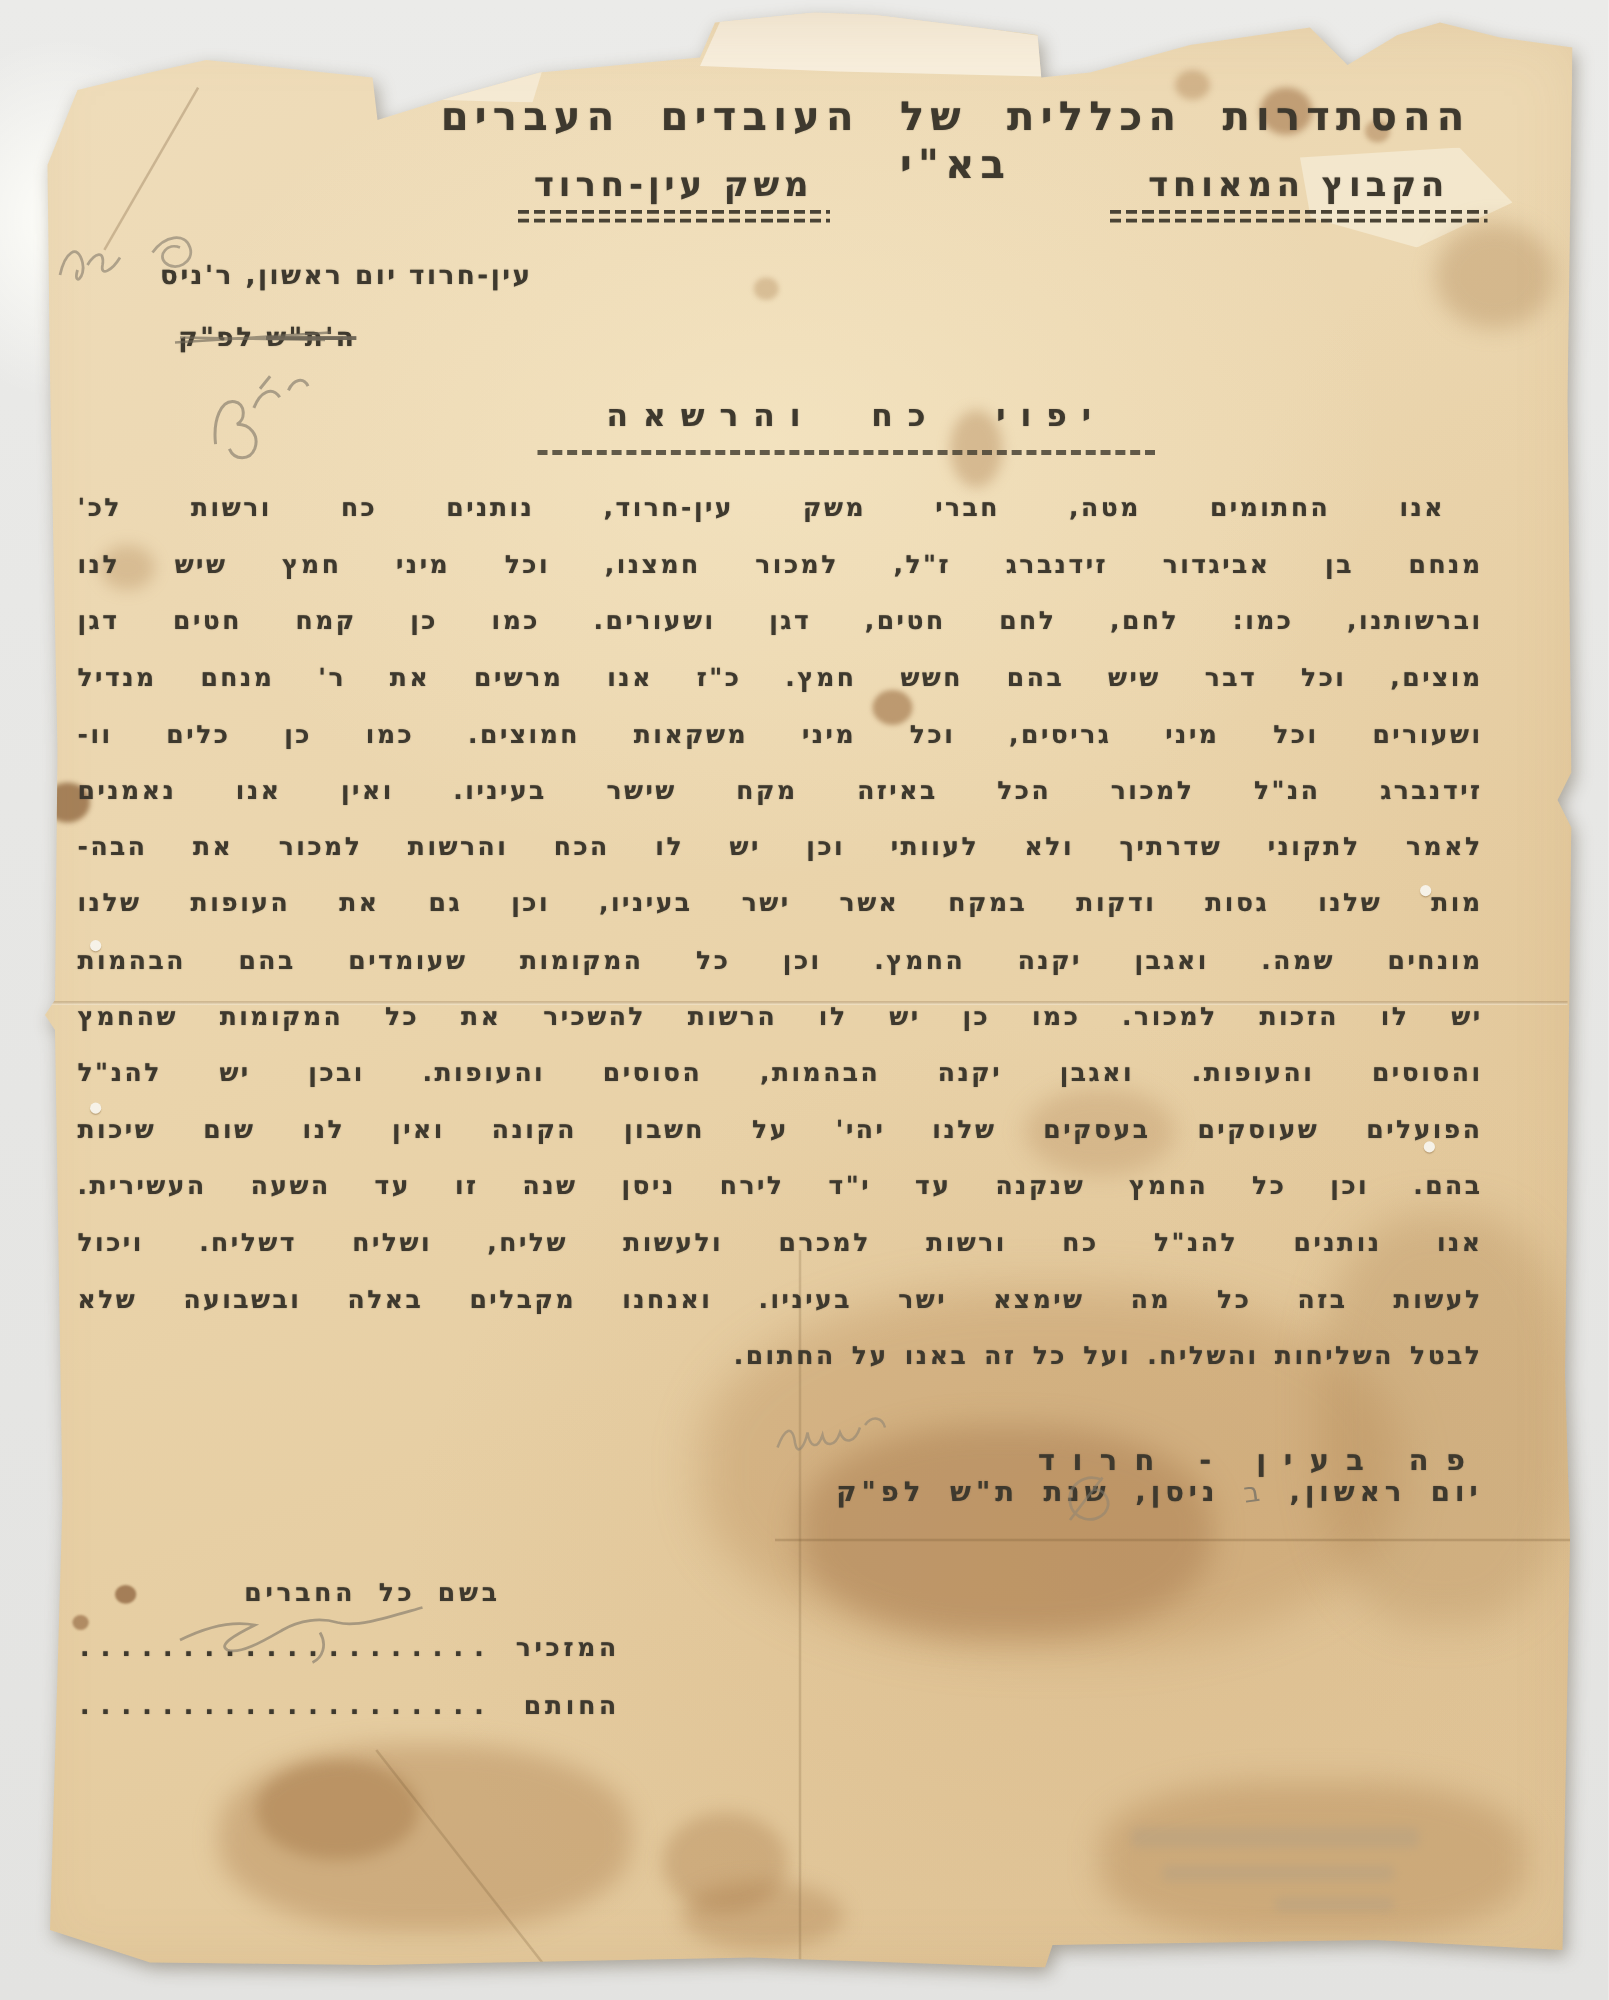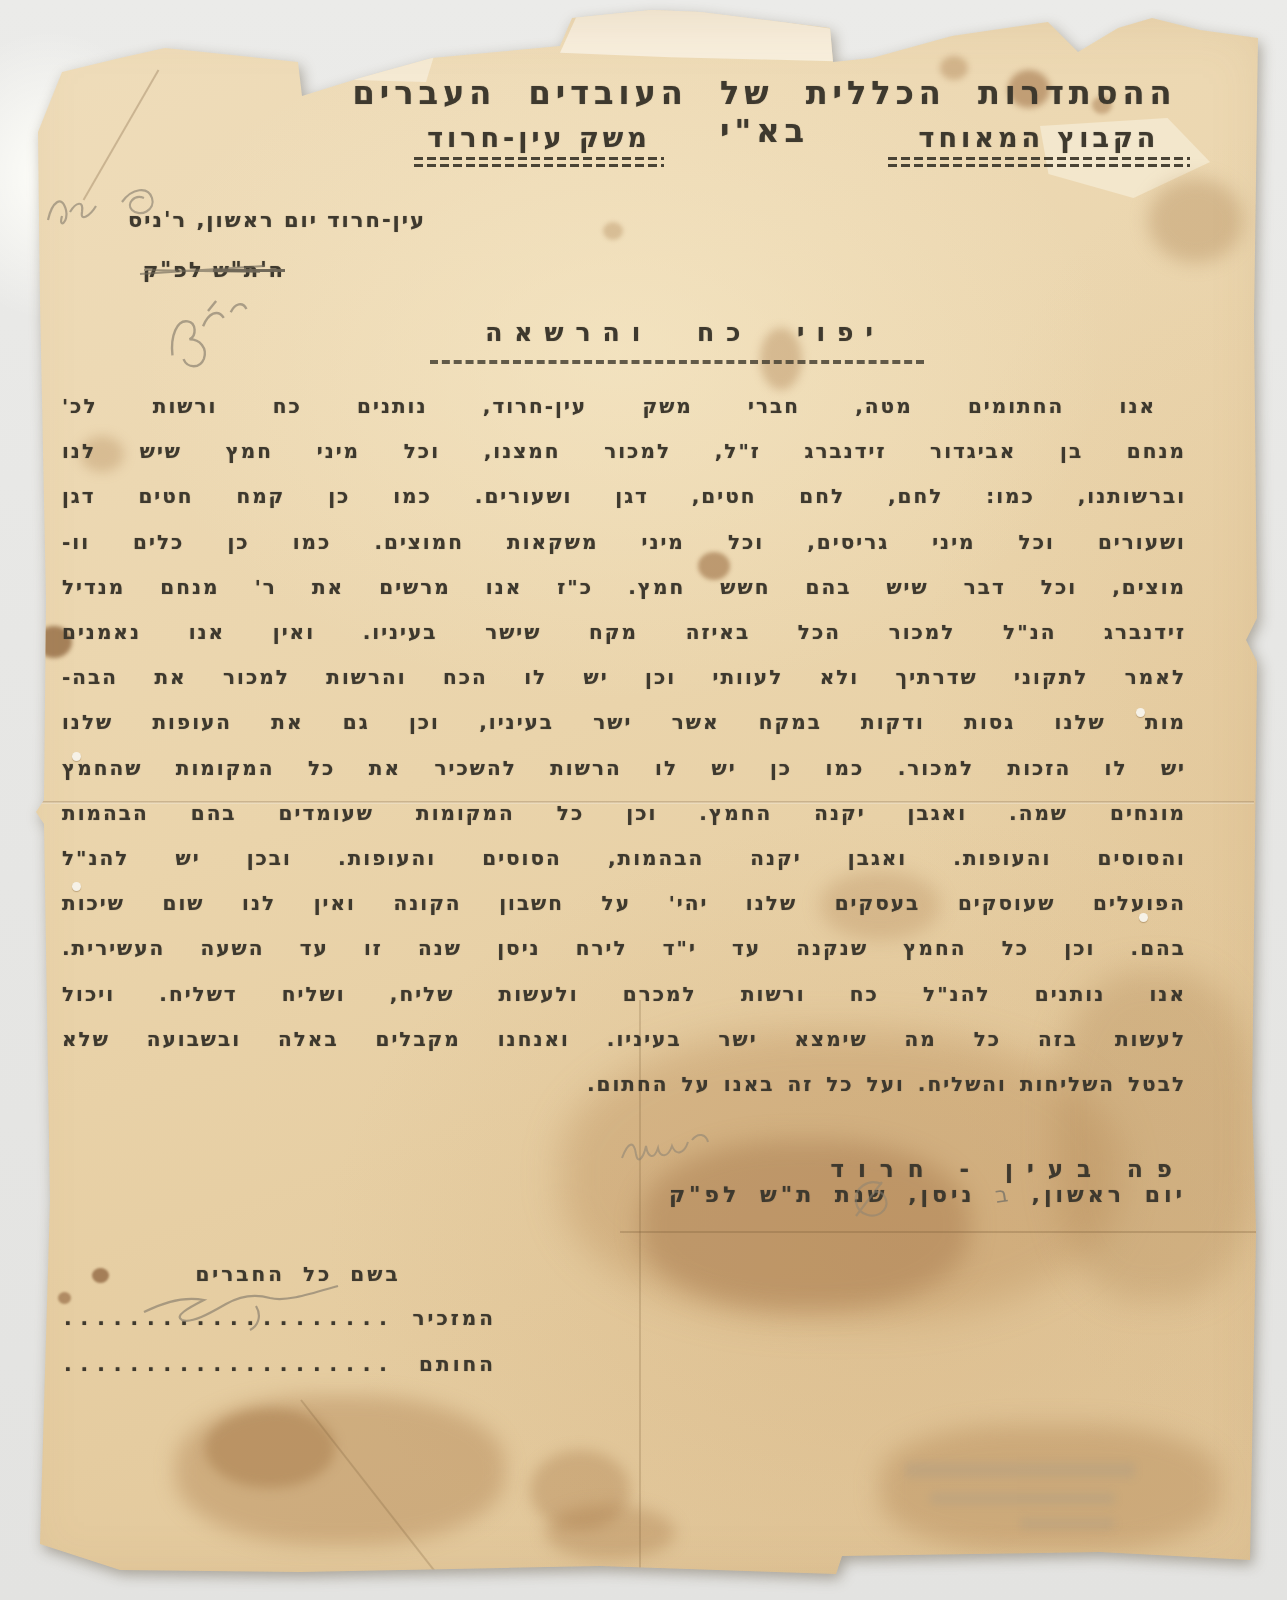--- a/index.html
+++ b/index.html
@@ -35,21 +35,21 @@
   .pinhole{position:absolute;width:9px;height:9px;border-radius:50%;background:#f6f2e8;
     box-shadow:0 1px 1px rgba(120,90,50,.4);}
   .flap{position:absolute;pointer-events:none;}
   .ghost{position:absolute;background:#9a968c;opacity:.22;filter:blur(4px);border-radius:4px;}
 
   
   .ink{color:#3e392e;font-weight:bold;text-shadow:0 0 1px rgba(62,57,46,.55);}
   .org-line{position:absolute;left:342px;top:74px;width:845px;text-align:center;direction:rtl;
     font-size:32px;letter-spacing:5px;word-spacing:16px;}
   .masthead{position:absolute;top:122px;text-align:center;direction:rtl;}
-  .masthead .t{font-size:27px;letter-spacing:4px;}
+  .masthead .t{font-size:27px;letter-spacing:4px;margin-top:11px;}
   .mast-right{left:888px;width:302px;}
   .mast-left{left:414px;width:250px;}
   .eqline{height:3px;margin-top:4px;
     background:repeating-linear-gradient(90deg,#494335 0 9px,rgba(0,0,0,0) 9px 13px);}
   .dateline1{position:absolute;left:62px;top:208px;width:364px;direction:rtl;
     font-size:21px;letter-spacing:2px;}
   .dateline2{position:absolute;left:95px;top:258px;width:190px;direction:rtl;text-align:right;
     font-size:21px;letter-spacing:2px;}
   .struck{text-decoration:line-through;text-decoration-color:rgba(110,102,88,.9);
     text-decoration-thickness:2.5px;}
@@ -145,27 +145,27 @@
   <div class="ink dateline1">עין-חרוד יום ראשון, ר'ניס</div>
   <div class="ink dateline2"><span class="struck">ה'ת"ש</span>&nbsp;<span>לפ"ק</span></div>
 
   <div class="ink doc-title">יפוי כח והרשאה</div>
   <div class="title-underline"></div>
 
   <div class="body-block ink">
     <div class="bline first">אנו החתומים מטה, חברי משק עין-חרוד, נותנים כח ורשות לכ'</div>
     <div class="bline">מנחם בן אביגדור זידנברג ז"ל, למכור חמצנו, וכל מיני חמץ שיש לנו</div>
     <div class="bline">וברשותנו, כמו: לחם, לחם חטים, דגן ושעורים. כמו כן קמח חטים דגן</div>
+    <div class="bline">מוצים, וכל דבר שיש בהם חשש חמץ. כ"ז אנו מרשים את ר' מנחם מנדיל</div>
     <div class="bline">ושעורים וכל מיני גריסים, וכל מיני משקאות חמוצים. כמו כן כלים וו-</div>
-    <div class="bline">מוצים, וכל דבר שיש בהם חשש חמץ. כ"ז אנו מרשים את ר' מנחם מנדיל</div>
     <div class="bline">זידנברג הנ"ל למכור הכל באיזה מקח שישר בעיניו. ואין אנו נאמנים</div>
     <div class="bline">לאמר לתקוני שדרתיך ולא לעוותי וכן יש לו הכח והרשות למכור את הבה-</div>
     <div class="bline">מות שלנו גסות ודקות במקח אשר ישר בעיניו, וכן גם את העופות שלנו</div>
+    <div class="bline">מונחים שמה. ואגבן יקנה החמץ. וכן כל המקומות שעומדים בהם הבהמות</div>
     <div class="bline">יש לו הזכות למכור. כמו כן יש לו הרשות להשכיר את כל המקומות שהחמץ</div>
-    <div class="bline">מונחים שמה. ואגבן יקנה החמץ. וכן כל המקומות שעומדים בהם הבהמות</div>
     <div class="bline">והסוסים והעופות. ואגבן יקנה הבהמות, הסוסים והעופות. ובכן יש להנ"ל</div>
     <div class="bline">הפועלים שעוסקים בעסקים שלנו יהי' על חשבון הקונה ואין לנו שום שיכות</div>
     <div class="bline">בהם. וכן כל החמץ שנקנה עד י"ד לירח ניסן שנה זו עד השעה העשירית.</div>
     <div class="bline">אנו נותנים להנ"ל כח ורשות למכרם ולעשות שליח, ושליח דשליח. ויכול</div>
     <div class="bline">לעשות בזה כל מה שימצא ישר בעיניו. ואנחנו מקבלים באלה ובשבועה שלא</div>
     <div class="bline last">לבטל השליחות והשליח. ועל כל זה באנו על החתום.</div>
   </div>
 
   <div class="ink closing-date"><span>יום ראשון,</span>&nbsp;<span class="pencil-day">ב</span>&nbsp;<span>ניסן, שנת ת"ש לפ"ק</span></div>
   <div class="ink closing-place">פה בעין - חרוד</div>

